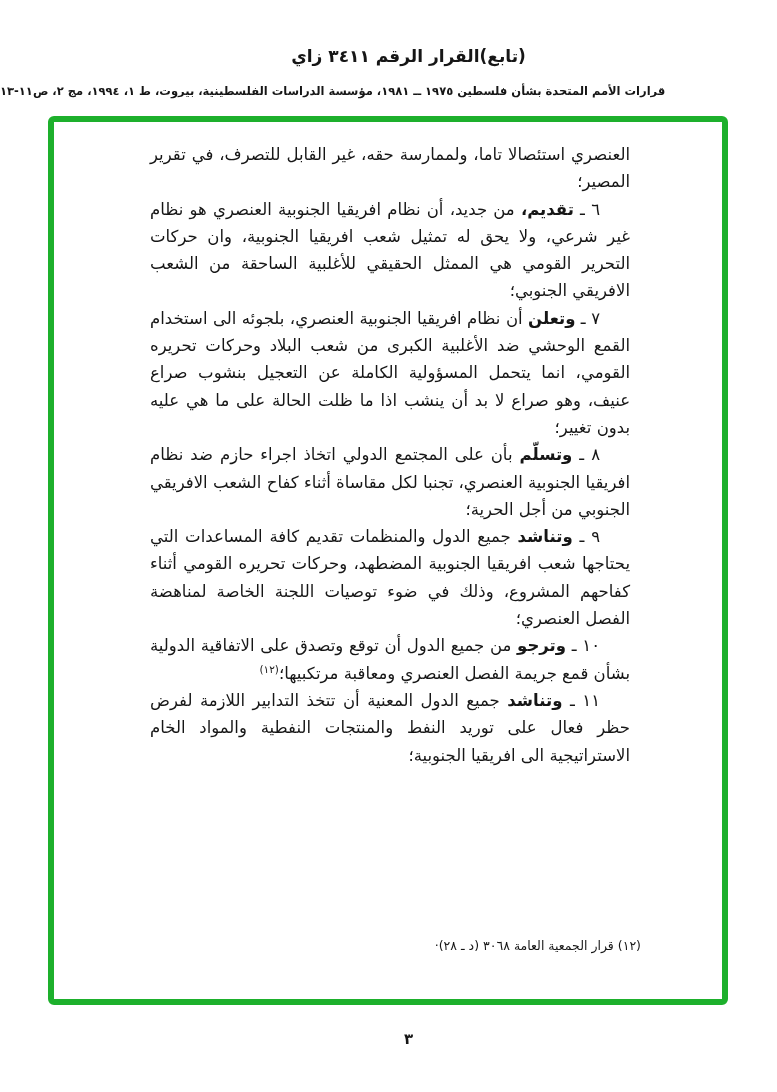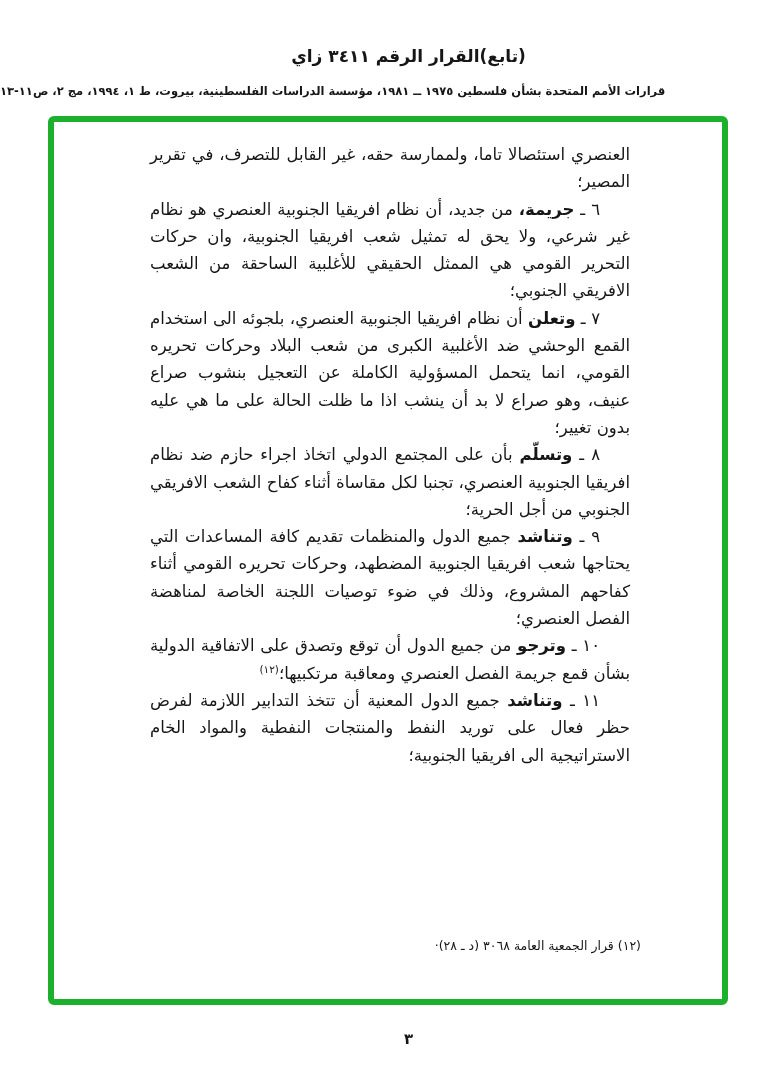--- a/index.html
+++ b/index.html
@@ -64,21 +64,21 @@
 
 <div class="page">
 
   <div class="title">(تابع)القرار الرقم ٣٤١١ زاي</div>
 
   <div class="citation">قرارات الأمم المتحدة بشأن فلسطين ١٩٧٥ ــ ١٩٨١، مؤسسة الدراسات الفلسطينية، بيروت، ط ١، ١٩٩٤، مج ٢، ص١١-١٣</div>
 
   <div class="green-box" style="border-color: rgb(29, 176, 44);">
     <div class="body-text" id="doc-body">
         <p class="para">العنصري استئصالا تاما، ولممارسة حقه، غير القابل للتصرف، في تقرير المصير؛</p>
-        <p class="para numbered"><span class="num">٦ ـ </span><b>جريمة،</b> من جديد، أن نظام افريقيا الجنوبية العنصري هو نظام غير شرعي، ولا يحق له تمثيل شعب افريقيا الجنوبية، وان حركات التحرير القومي هي الممثل الحقيقي للأغلبية الساحقة من الشعب الافريقي الجنوبي؛</p>
+        <p class="para numbered"><span class="num">٦ ـ </span><b>تقديم،</b> من جديد، أن نظام افريقيا الجنوبية العنصري هو نظام غير شرعي، ولا يحق له تمثيل شعب افريقيا الجنوبية، وان حركات التحرير القومي هي الممثل الحقيقي للأغلبية الساحقة من الشعب الافريقي الجنوبي؛</p>
         <p class="para numbered"><span class="num">٧ ـ </span><b>وتعلن</b> أن نظام افريقيا الجنوبية العنصري، بلجوئه الى استخدام القمع الوحشي ضد الأغلبية الكبرى من شعب البلاد وحركات تحريره القومي، انما يتحمل المسؤولية الكاملة عن التعجيل بنشوب صراع عنيف، وهو صراع لا بد أن ينشب اذا ما ظلت الحالة على ما هي عليه بدون تغيير؛</p>
         <p class="para numbered"><span class="num">٨ ـ </span><b>وتسلّم</b> بأن على المجتمع الدولي اتخاذ اجراء حازم ضد نظام افريقيا الجنوبية العنصري، تجنبا لكل مقاساة أثناء كفاح الشعب الافريقي الجنوبي من أجل الحرية؛</p>
         <p class="para numbered"><span class="num">٩ ـ </span><b>وتناشد</b> جميع الدول والمنظمات تقديم كافة المساعدات التي يحتاجها شعب افريقيا الجنوبية المضطهد، وحركات تحريره القومي أثناء كفاحهم المشروع، وذلك في ضوء توصيات اللجنة الخاصة لمناهضة الفصل العنصري؛</p>
         <p class="para numbered"><span class="num">١٠ ـ </span><b>وترجو</b> من جميع الدول أن توقع وتصدق على الاتفاقية الدولية بشأن قمع جريمة الفصل العنصري ومعاقبة مرتكبيها؛<sup>(١٢)</sup></p>
         <p class="para numbered"><span class="num">١١ ـ </span><b>وتناشد</b> جميع الدول المعنية أن تتخذ التدابير اللازمة لفرض حظر فعال على توريد النفط والمنتجات النفطية والمواد الخام الاستراتيجية الى افريقيا الجنوبية؛</p>
       </div>
     <div class="footnote">(١٢) قرار الجمعية العامة ٣٠٦٨ (د ـ ٢٨)·</div>
   </div>
 
   <div class="page-number">٣</div>

